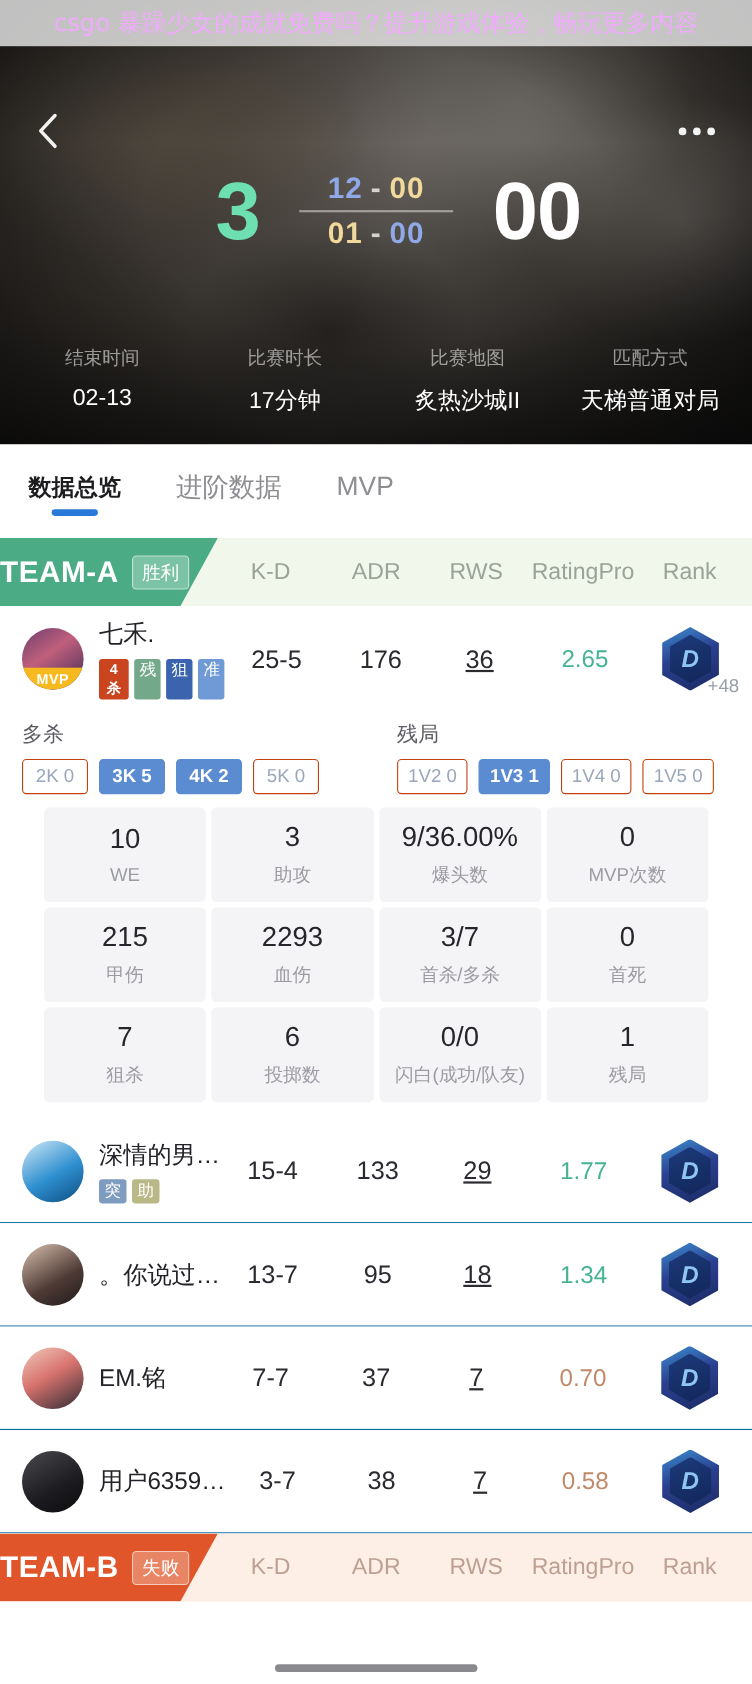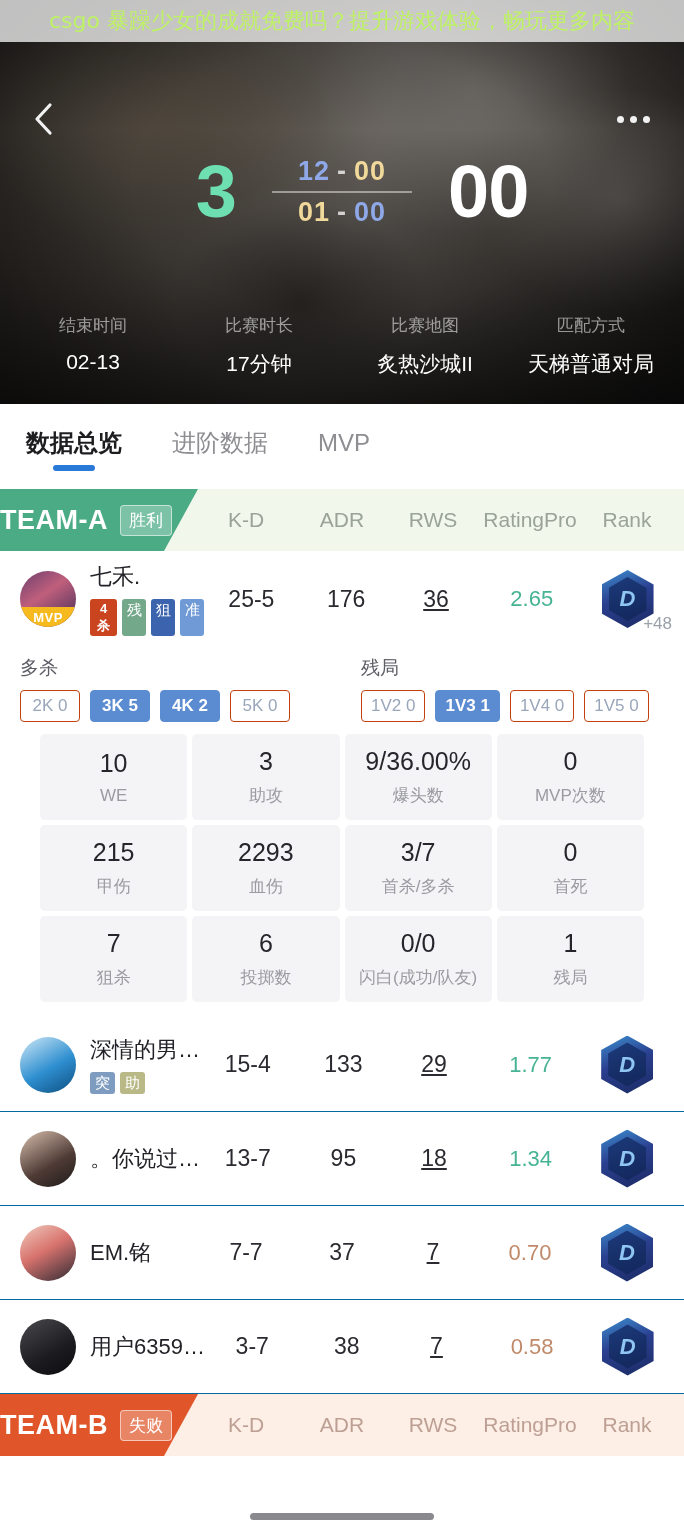--- a/index.html
+++ b/index.html
@@ -58,21 +58,21 @@
   }
   .sb-batt:after {
     content:""; position:absolute; right:-4px; top:50%; transform:translateY(-50%);
     width:2px; height:6px; background:rgba(255,255,255,.8); border-radius:0 1px 1px 0;
   }
 
   
   #watermark {
     position:absolute; top:0; left:0; right:0; height:42px; z-index:7;
     display:flex; align-items:center; justify-content:center;
-    font-size:22px; color:#bef264; white-space:nowrap;
+    font-size:22px; color:#f0abfc; white-space:nowrap;
     background:rgba(236,236,236,.80);
     font-family:"DejaVu Sans","Liberation Sans",sans-serif;
   }
 
   
   #hero-nav {
     position:absolute; top:92px; left:0; right:0; height:54px; z-index:5;
     display:flex; align-items:center; justify-content:space-between; padding:0 26px;
   }
   #back-btn { width:34px; height:34px; display:flex; align-items:center; justify-content:center; cursor:pointer; }
@@ -103,21 +103,21 @@
   .meta-cell { text-align:center; flex:1; }
   .meta-label { font-size:17px; color:rgba(255,255,255,.55); margin-bottom:13px; }
   .meta-value { font-size:21px; color:#ffffff; font-weight:500; }
 
   
   #tabs {
     height:85px; display:flex; align-items:center; gap:46px;
     padding:0 24px; background:#ffffff; position:relative;
   }
   .tab { font-size:24px; color:#8d8d92; position:relative; cursor:pointer; padding:6px 2px 14px; }
-  .tab.active { color:#1d1d20; font-weight:700; font-size:24px; }
+  .tab.active { color:#1d1d20; font-weight:700; font-size:21px; }
   .tab.active:after {
     content:""; position:absolute; bottom:2px; left:50%; transform:translateX(-50%);
     width:42px; height:6px; border-radius:3px; background:#2979d8;
   }
 
   
   .team-head { position:relative; height:62px; display:flex; align-items:center; }
   .team-head.a { background:#f2f7ec; }
   .team-head.b { background:#fdeee6; }
   .team-tag {

